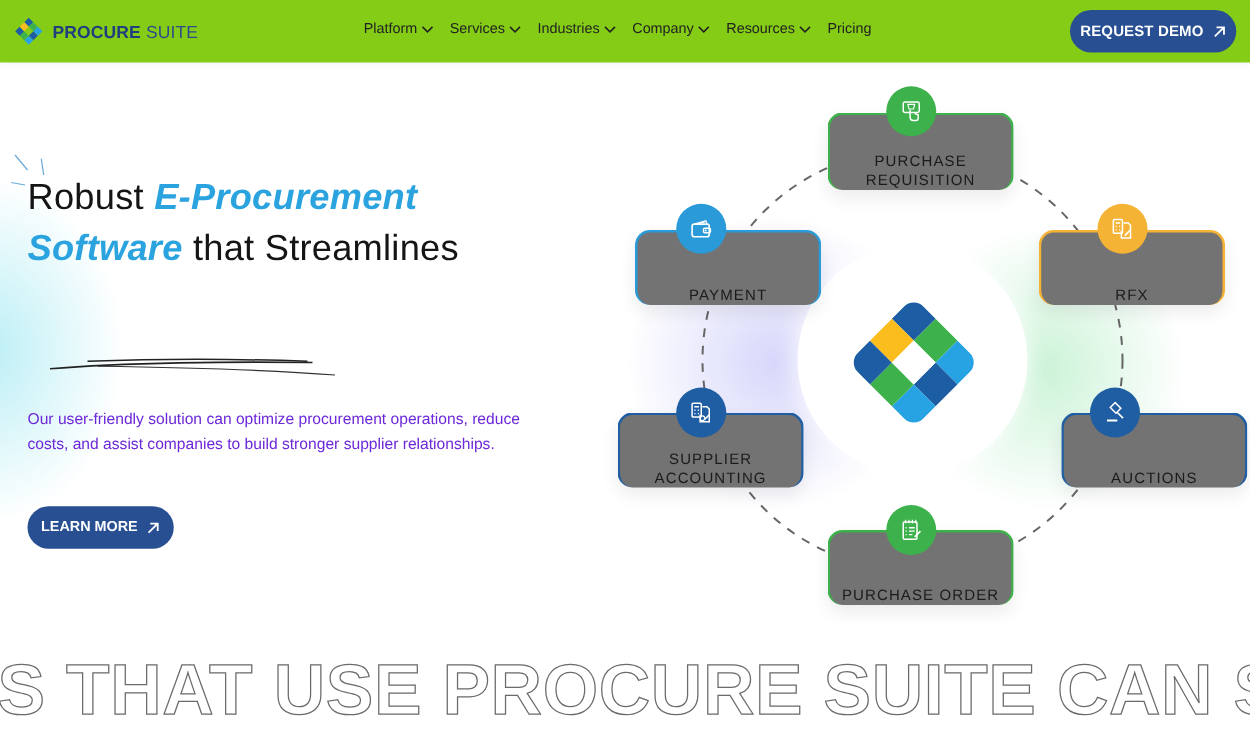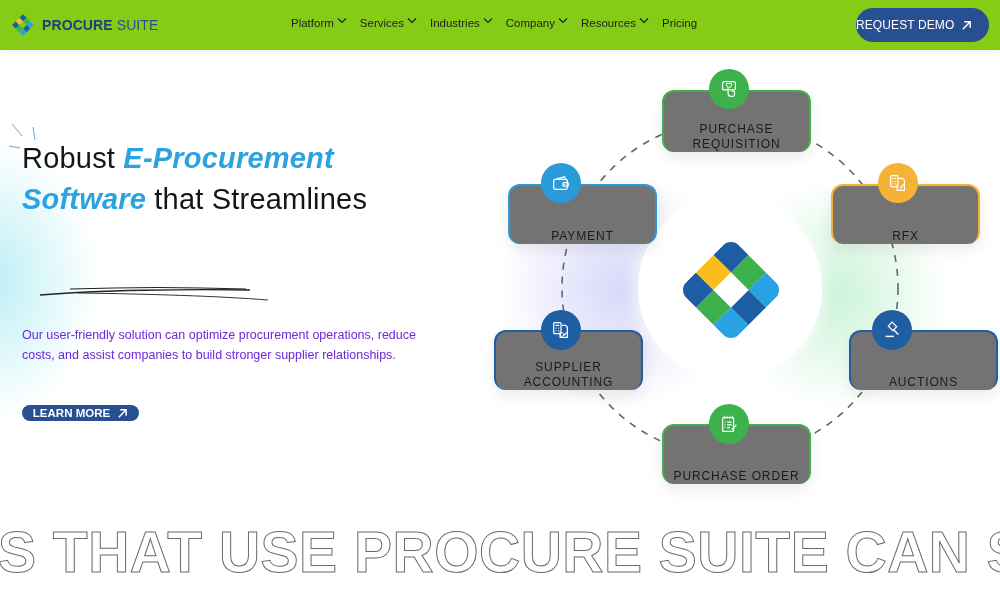--- a/index.html
+++ b/index.html
@@ -8,39 +8,39 @@
 
   
   .header { position: absolute; left: 0; top: 0; width: 1000px; height: 50px; background: #84cc16;
             box-shadow: 0 2px 6px rgba(0,0,0,0.05); z-index: 5; }
   .logo { position: absolute; left: 11px; top: 13px; display: flex; align-items: center; }
   .logo svg { width: 24px; height: 24px; }
   .logo-text { margin-left: 7px; font-size: 14px; letter-spacing: 0.1px; color: #1d3f7f; }
   .logo-text b { font-weight: 700; }
   .logo-text span.light { font-weight: 400; color: #2a4e8c; }
   .nav { position: absolute; left: 291px; top: 17px; display: flex; font-size: 11.5px; color: #222; }
-  .nav-item { display: flex; margin-right: 13px; cursor: pointer; }
+  .nav-item { display: flex; align-items: center; margin-right: 13px; cursor: pointer; }
   .nav-item .chev { width: 10px; height: 7px; margin-left: 3px; }
   .demo-btn { position: absolute; left: 856px; top: 8px; width: 133px; height: 34px; border-radius: 17px;
-              background: #274f92; color: #fff; font-size: 12px; font-weight: 400; display: flex;
-              align-items: center; letter-spacing: 0.1px; border: none; }
+              background: #274f92; color: #fff; font-size: 12px; font-weight: 700; display: flex;
+              align-items: center; justify-content: center; letter-spacing: 0.1px; border: none; }
   .demo-btn svg, .learn-btn svg { width: 11px; height: 11px; margin-left: 7px; }
 
   
   .glow-left { position: absolute; left: -120px; top: 140px; width: 220px; height: 280px; border-radius: 50%;
                background: radial-gradient(ellipse at center, rgba(150,230,240,0.65), rgba(255,255,255,0) 70%); }
 
   
   .sparks { position: absolute; left: 8px; top: 122px; width: 34px; height: 28px; }
   .hero-title { position: absolute; left: 22px; top: 138px; font-size: 29px; line-height: 40.5px; font-weight: 500;
                 color: #151515; width: 420px; letter-spacing: 0.2px; }
   .hero-title .accent { color: #2aa3df; font-style: italic; font-weight: 700; }
   .scribble { position: absolute; left: 38px; top: 284px; width: 232px; height: 20px; }
   .hero-desc { position: absolute; left: 22px; top: 325px; width: 420px; font-size: 12.5px; line-height: 20px; color: #6d28d9; }
-  .learn-btn { position: absolute; left: 22px; top: 405px; width: 117px; height: 16px; border-radius: 17px;
+  .learn-btn { position: absolute; left: 22px; top: 405px; width: 117px; height: 34px; border-radius: 17px;
                background: #274f92; color: #fff; font-size: 11.5px; font-weight: 700; display: flex;
                align-items: center; justify-content: center; border: none; }
 
   
   .diagram { position: absolute; left: 480px; top: 60px; width: 500px; height: 440px; }
   .blob-purple { position: absolute; left: 20px; top: 110px; width: 240px; height: 240px; border-radius: 50%;
                  background: radial-gradient(circle, rgba(205,205,250,0.8), rgba(255,255,255,0) 70%); }
   .blob-green { position: absolute; left: 240px; top: 120px; width: 230px; height: 230px; border-radius: 50%;
                 background: radial-gradient(circle, rgba(190,240,205,0.8), rgba(255,255,255,0) 70%); }
   .orbit { position: absolute; left: 0; top: 0; }

